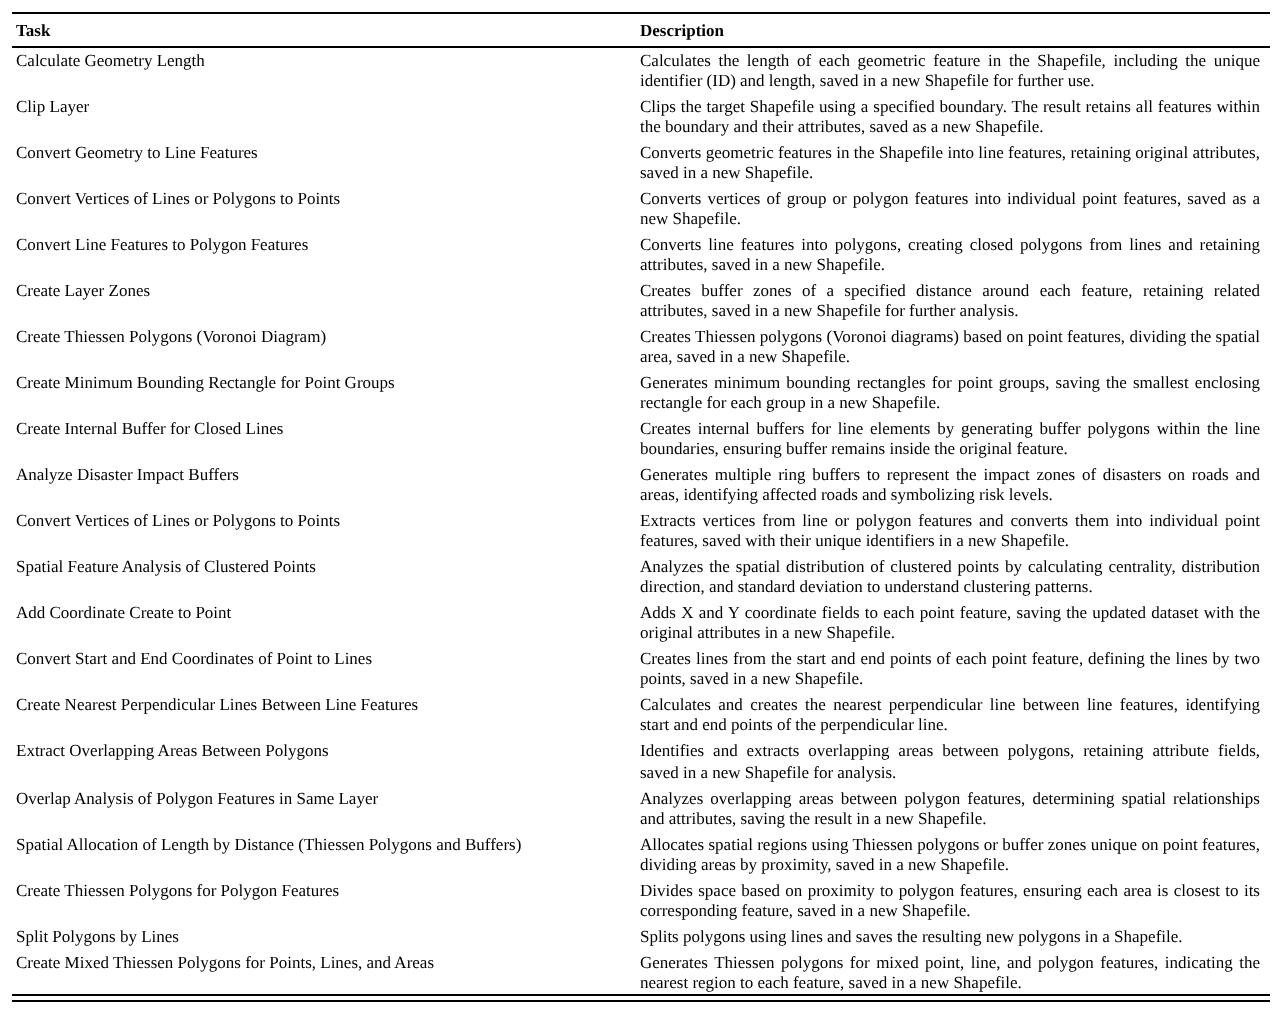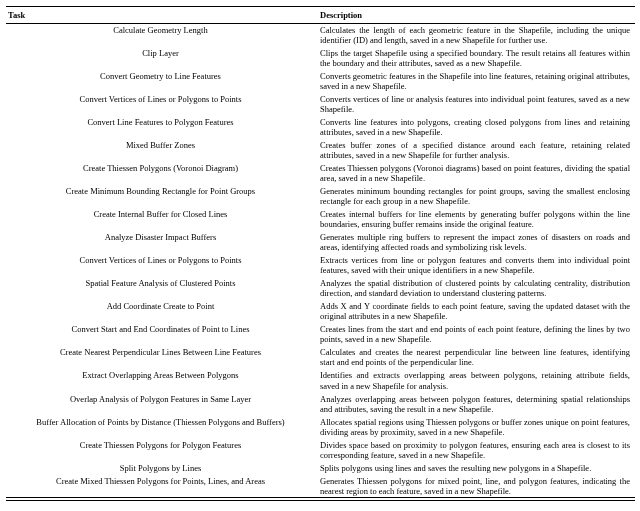--- a/index.html
+++ b/index.html
@@ -38,21 +38,20 @@
     text-align: left;
     font-weight: bold;
     border-bottom: 1px solid #000;
     padding-top: 2.5px;
     padding-bottom: 3px;
     margin-left: 12px;
   }
   td.task-cell {
     white-space: nowrap;
     overflow: hidden;
-    text-align: center;
   }
   td.description-cell {
     text-align: justify;
     hyphens: auto;
     -webkit-hyphens: auto;
   }
 </style>
 </head>
 <body>
 
@@ -76,28 +75,28 @@
         <tr>
           <td class="task-cell">Clip Layer</td>
           <td class="description-cell">Clips the target Shapefile using a specified boundary. The result retains all features within the boundary and their attributes, saved as a new Shapefile.</td>
         </tr>
         <tr>
           <td class="task-cell">Convert Geometry to Line Features</td>
           <td class="description-cell">Converts geometric features in the Shapefile into line features, retaining original attributes, saved in a new Shapefile.</td>
         </tr>
         <tr>
           <td class="task-cell">Convert Vertices of Lines or Polygons to Points</td>
-          <td class="description-cell">Converts vertices of line or analysis features into individual point features, saved as a new Shapefile.</td>
+          <td class="description-cell">Converts vertices of group or polygon features into individual point features, saved as a new Shapefile.</td>
         </tr>
         <tr>
           <td class="task-cell">Convert Line Features to Polygon Features</td>
           <td class="description-cell">Converts line features into polygons, creating closed polygons from lines and retaining attributes, saved in a new Shapefile.</td>
         </tr>
         <tr>
-          <td class="task-cell">Mixed Buffer Zones</td>
+          <td class="task-cell">Create Layer Zones</td>
           <td class="description-cell">Creates buffer zones of a specified distance around each feature, retaining related attributes, saved in a new Shapefile for further analysis.</td>
         </tr>
         <tr>
           <td class="task-cell">Create Thiessen Polygons (Voronoi Diagram)</td>
           <td class="description-cell">Creates Thiessen polygons (Voronoi diagrams) based on point features, dividing the spatial area, saved in a new Shapefile.</td>
         </tr>
         <tr>
           <td class="task-cell">Create Minimum Bounding Rectangle for Point Groups</td>
           <td class="description-cell">Generates minimum bounding rectangles for point groups, saving the smallest enclosing rectangle for each group in a new Shapefile.</td>
         </tr>
@@ -131,21 +130,21 @@
         </tr>
         <tr>
           <td class="task-cell">Extract Overlapping Areas Between Polygons</td>
           <td class="description-cell">Identifies and extracts overlapping areas between polygons, retaining attribute fields, saved in a new Shapefile for analysis.</td>
         </tr>
         <tr>
           <td class="task-cell">Overlap Analysis of Polygon Features in Same Layer</td>
           <td class="description-cell">Analyzes overlapping areas between polygon features, determining spatial relationships and attributes, saving the result in a new Shapefile.</td>
         </tr>
         <tr>
-          <td class="task-cell">Buffer Allocation of Points by Distance (Thiessen Polygons and Buffers)</td>
+          <td class="task-cell">Spatial Allocation of Length by Distance (Thiessen Polygons and Buffers)</td>
           <td class="description-cell">Allocates spatial regions using Thiessen polygons or buffer zones unique on point features, dividing areas by proximity, saved in a new Shapefile.</td>
         </tr>
         <tr>
           <td class="task-cell">Create Thiessen Polygons for Polygon Features</td>
           <td class="description-cell">Divides space based on proximity to polygon features, ensuring each area is closest to its corresponding feature, saved in a new Shapefile.</td>
         </tr>
         <tr>
           <td class="task-cell">Split Polygons by Lines</td>
           <td class="description-cell">Splits polygons using lines and saves the resulting new polygons in a Shapefile.</td>
         </tr>

